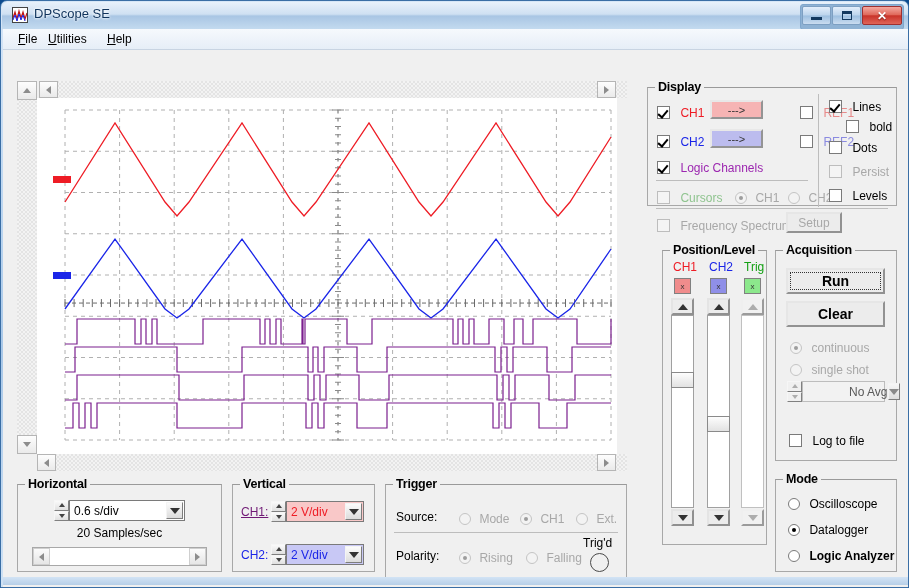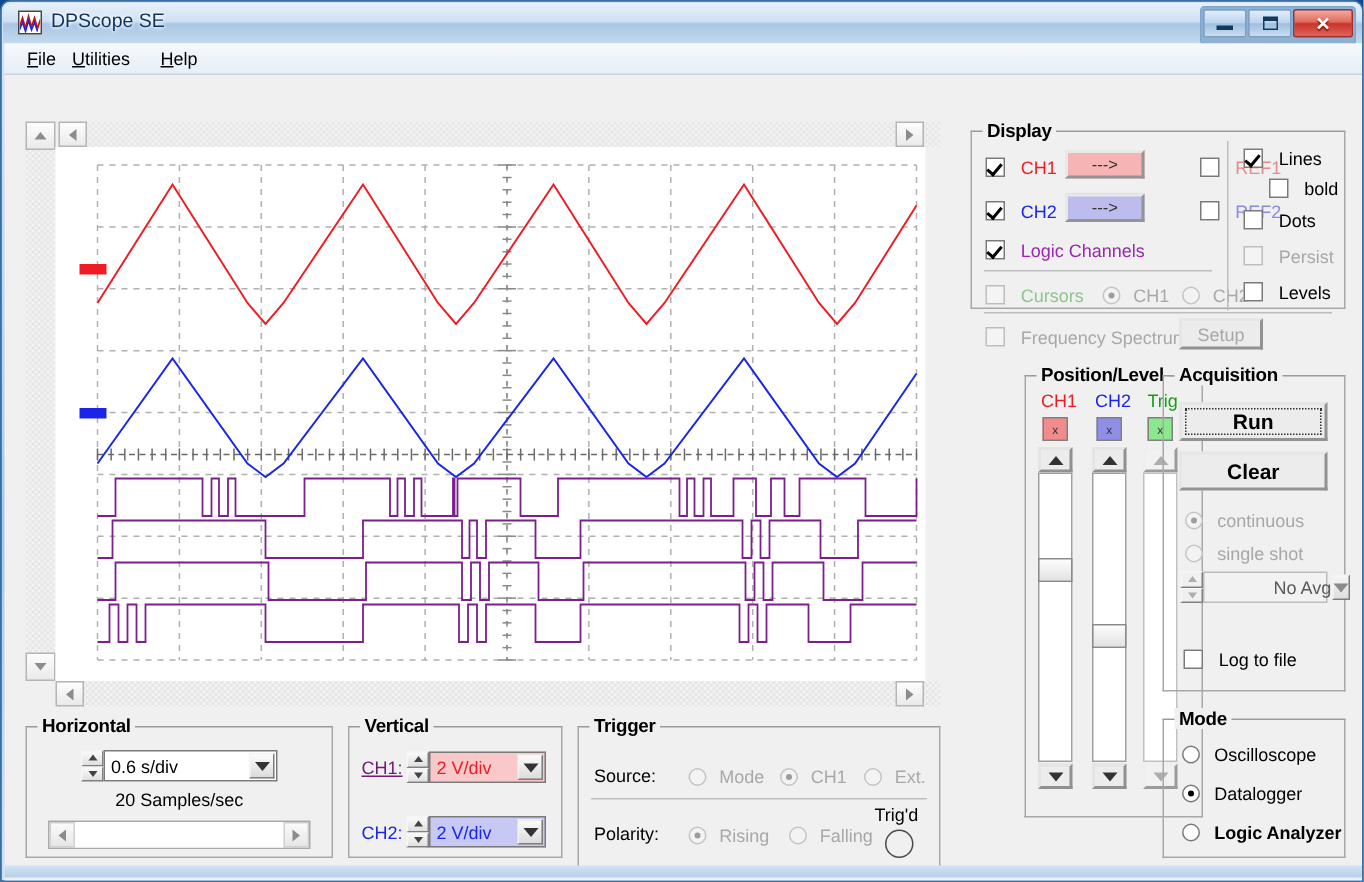--- a/index.html
+++ b/index.html
@@ -554,21 +554,21 @@
       <div style="position:absolute;left:181px;top:74px;">
         <span class="cb dis"></span>
         <span class="lbl dis" style="margin-left:6px;">Persist</span>
       </div>
       <div style="position:absolute;left:181px;top:98px;">
         <span class="cb"></span>
         <span class="lbl" style="margin-left:6px;">Levels</span>
       </div>
     </div>
 
-    <div class="gb" style="left:680px;top:221px;width:119px;height:295px;">
+    <div class="gb" style="left:659px;top:221px;width:105px;height:295px;">
       <div class="gbt">Position/Level</div>
 
       <div style="position:absolute;left:10px;top:9px;font-size:12px;color:#ee1c25;">CH1</div>
       <div class="colorbox" style="left:11px;top:27px;background:#f08c8c;">x</div>
       <div class="sldbtn" style="left:8px;top:47px;">
           <span class="tri ub"></span>
         </div>
       <div class="vslider" style="left:8px;top:64px;height:193px;">
         <div class="thumb" style="top:56px;"></div>
       </div>

